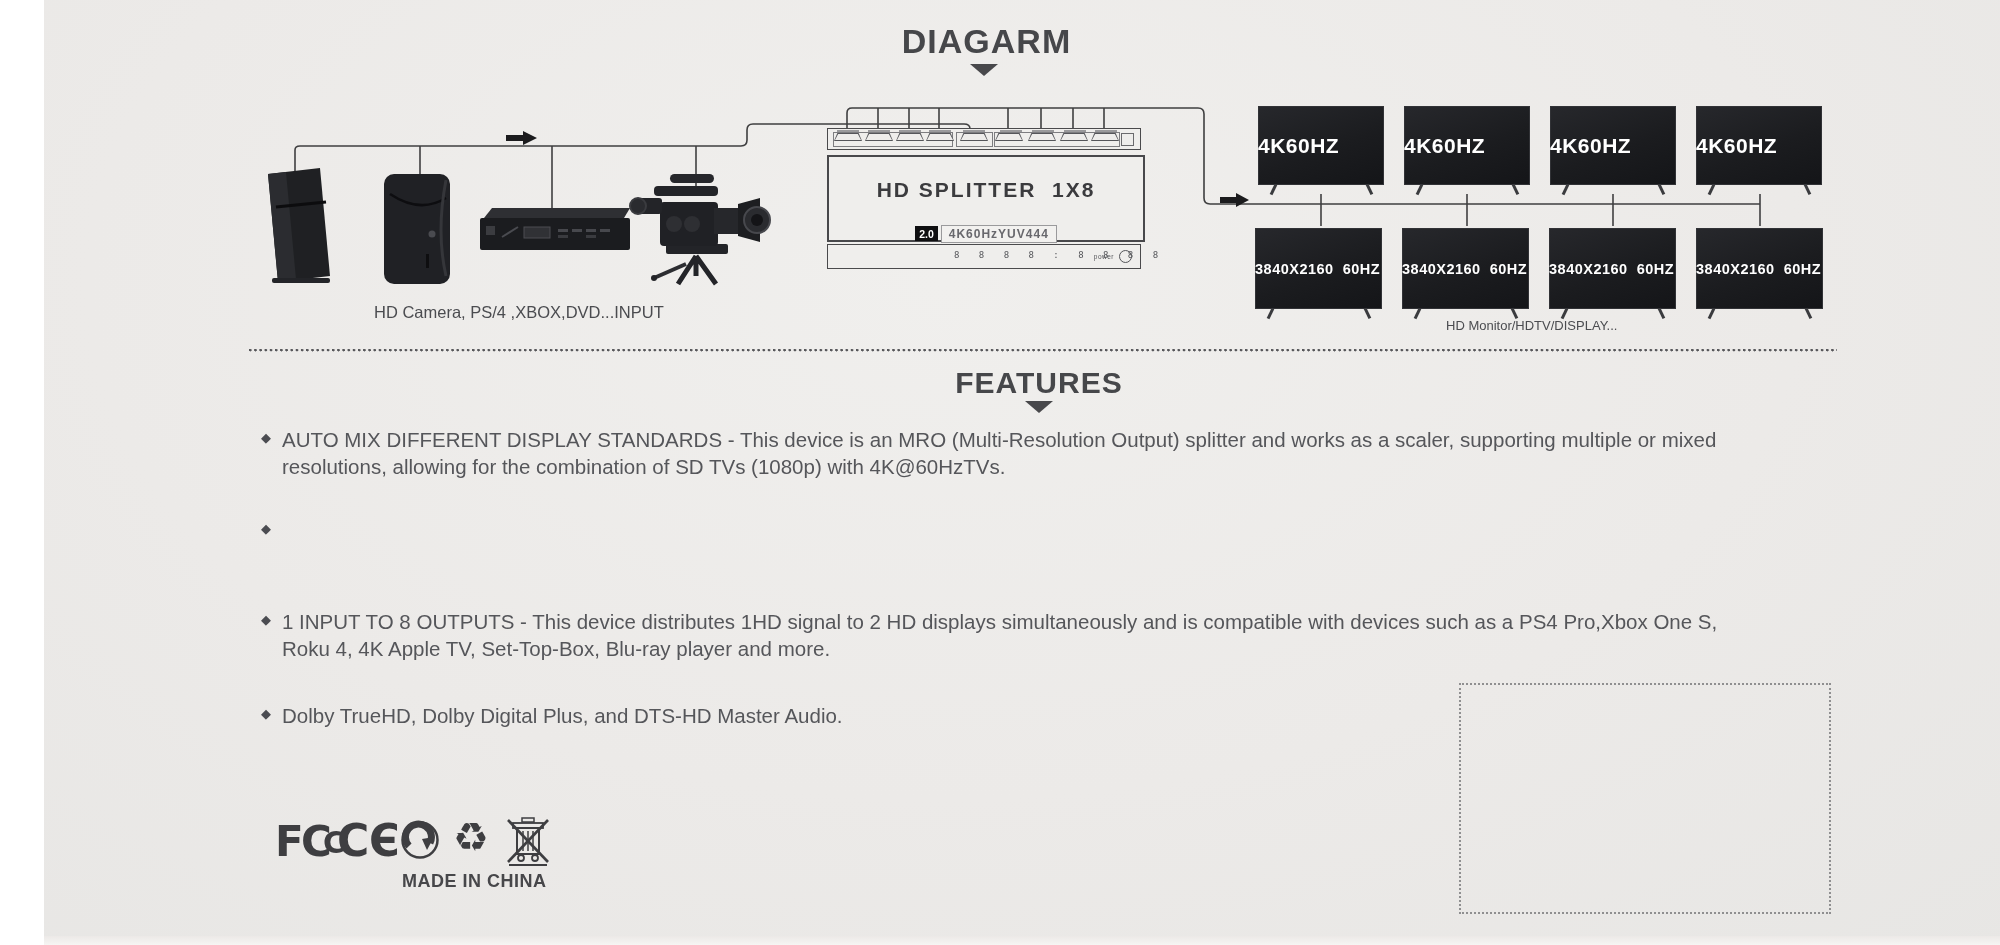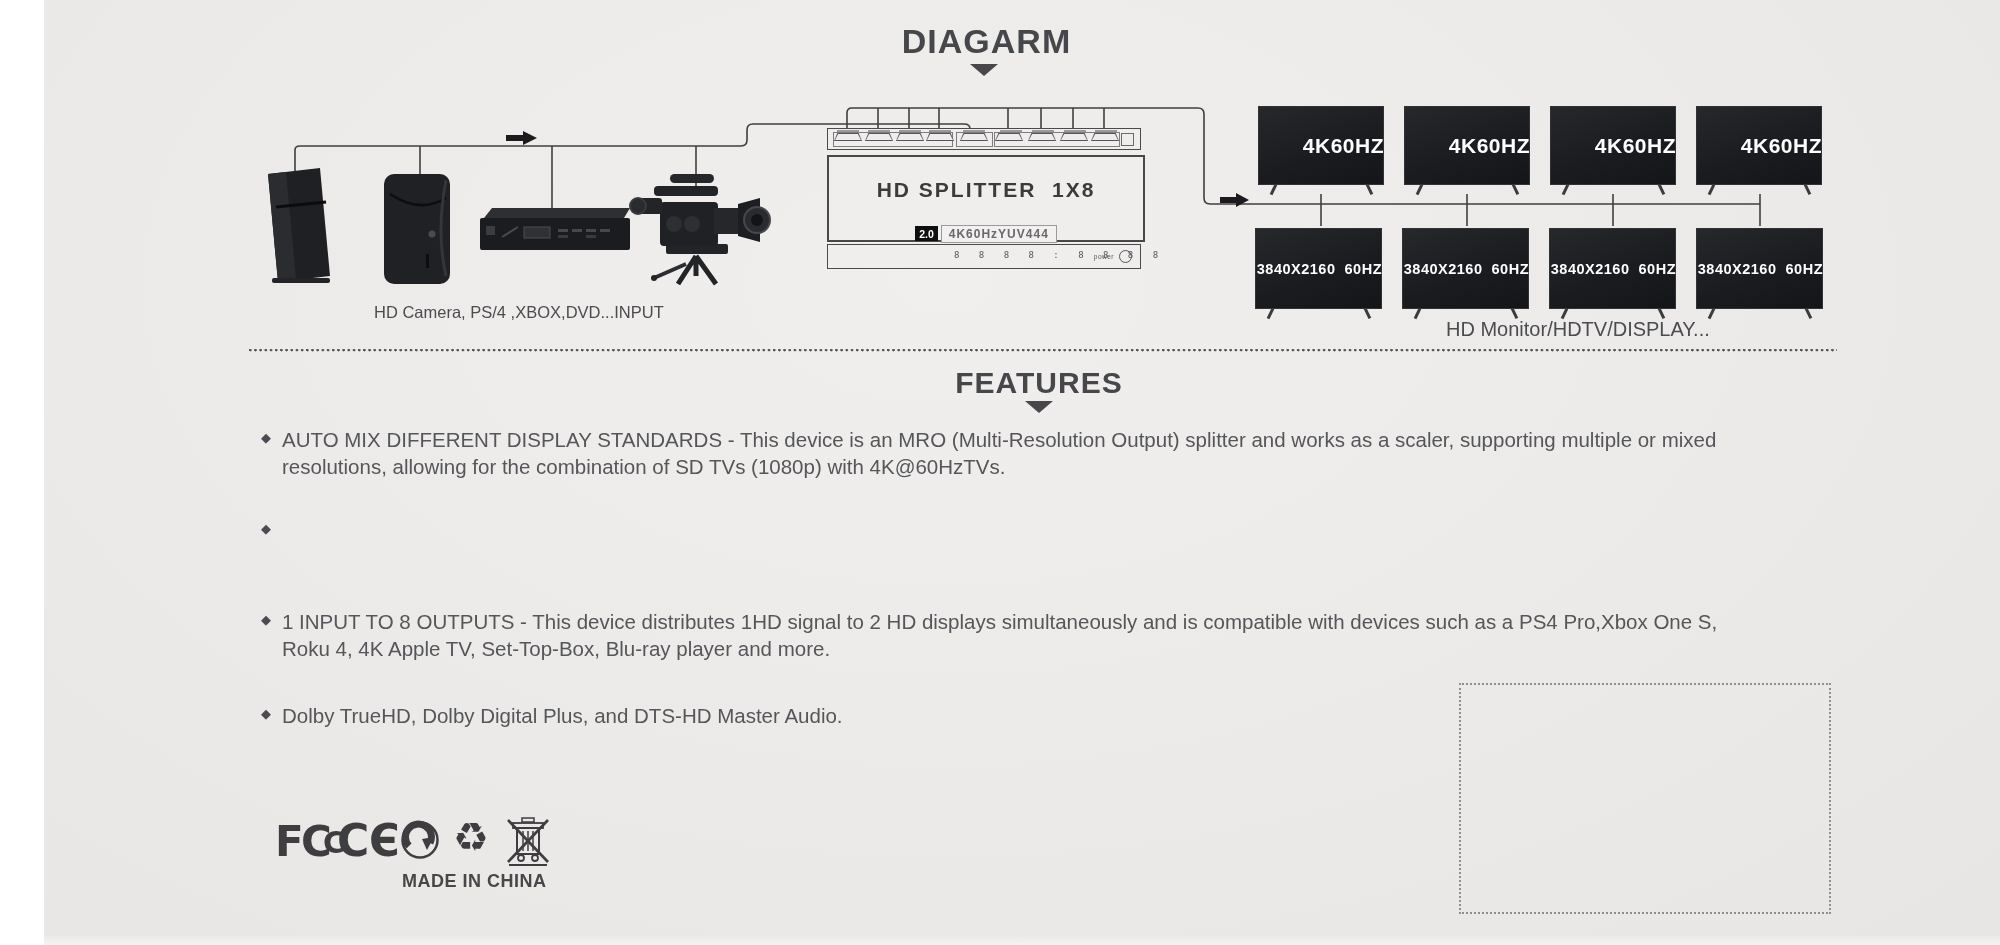--- a/index.html
+++ b/index.html
@@ -9,21 +9,21 @@
     font-family:"Liberation Sans","DejaVu Sans",sans-serif;
     color:#55565a;
     margin-left:44px;
   }
   
   .sec-title{position:absolute;text-align:center;font-weight:bold;color:#46474a;letter-spacing:1px;}
   .tri{position:absolute;width:0;height:0;border-left:14px solid transparent;border-right:14px solid transparent;border-top:12px solid #48484b;}
   
   .dia-label{position:absolute;font-size:16.5px;color:#4b4c50;white-space:nowrap;}
   
-  .mon{position:absolute;display:flex;align-items:center;justify-content:flex-end;
+  .mon{position:absolute;display:flex;align-items:center;justify-content:flex-start;
        background:linear-gradient(160deg,#27282c 0%,#1b1c1f 55%,#141518 100%);
        box-shadow:inset 0 0 0 1px #313236;z-index:3;}
   .mon-label{color:#fff;font-weight:bold;white-space:pre;letter-spacing:0.5px;}
   .mon-top .mon-label{font-size:21px;}
   .mon-bot .mon-label{font-size:14.5px;}
   .foot{position:absolute;width:2.5px;height:11px;background:#3a3b3e;bottom:-10px;}
   .fl{left:14px;transform:rotate(26deg);}
   .fr{right:14px;transform:rotate(-26deg);}
   
   .ports-panel{position:absolute;left:783px;top:128px;width:312px;height:20px;border:1.5px solid #4a4a4c;background:#efeeec;z-index:3;}
@@ -136,21 +136,21 @@
       <rect x="24" y="14" width="64" height="10" rx="4" fill="#232428"></rect>
       <rect x="40" y="2" width="44" height="9" rx="4.5" fill="#26272b"></rect>
       <rect x="6" y="26" width="26" height="16" rx="3" fill="#232428"></rect>
       <circle cx="8" cy="34" r="8" fill="#2a2b2f" stroke="#3a3b3f" stroke-width="2"></circle>
       <circle cx="44" cy="52" r="8" fill="#2e2f33"></circle>
       <circle cx="62" cy="52" r="8" fill="#2e2f33"></circle>
     </g>
   </svg>
 
   <div class="dia-label" style="left:330px;top:303px;">HD Camera, PS/4 ,XBOX,DVD...INPUT</div>
-  <div class="dia-label" style="left:1402px;top:318px;font-size:20px;">HD Monitor/HDTV/DISPLAY...</div>
+  <div class="dia-label" style="left:1402px;top:318px;font-size:13px;">HD Monitor/HDTV/DISPLAY...</div>
 
   <div class="ports-panel">
     <div class="pgroup" style="left:5px;width:118px;"></div>
     <div class="pgroup" style="left:128px;width:35px;"></div>
     <div class="pgroup" style="left:166px;width:124px;"></div>
     <div class="plabel" style="left:9px;"></div>
       <div class="plabel" style="left:40px;"></div>
       <div class="plabel" style="left:71px;"></div>
       <div class="plabel" style="left:101px;"></div>
     <div class="plabel" style="left:135px;"></div>

